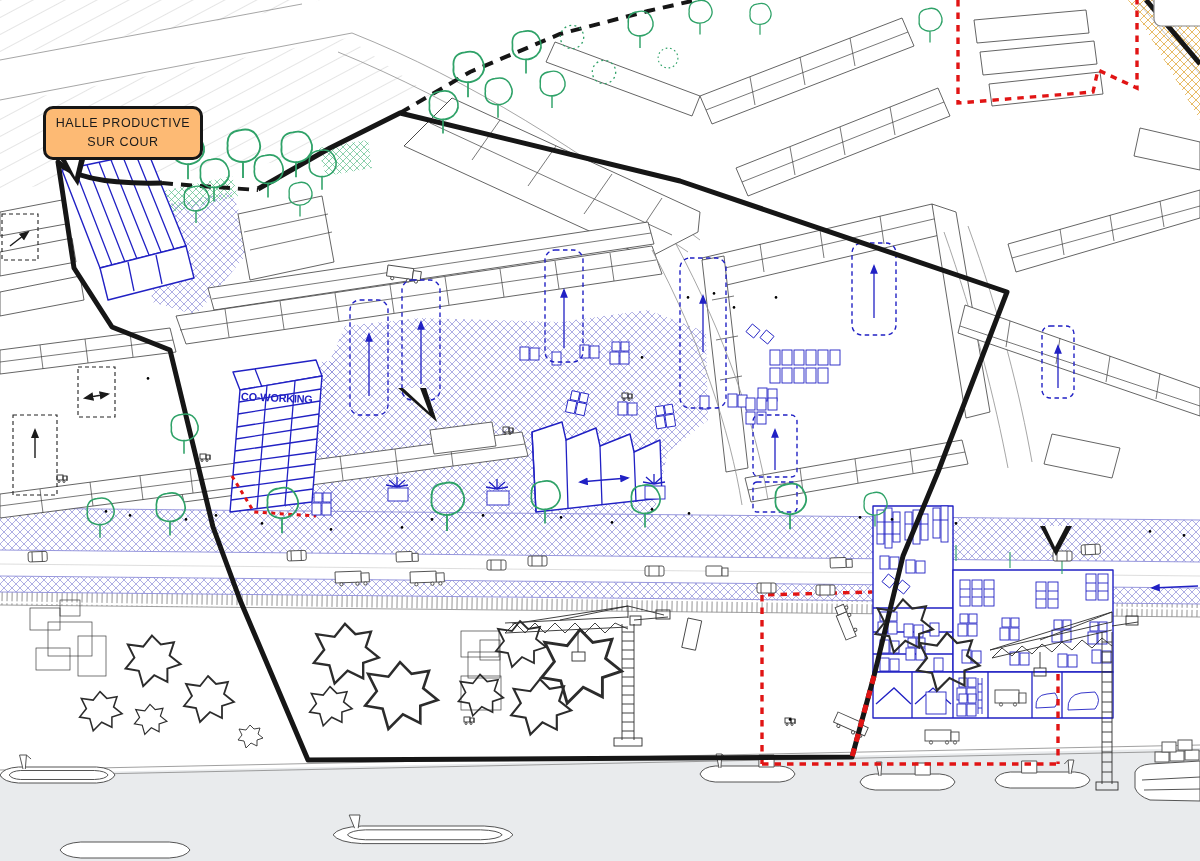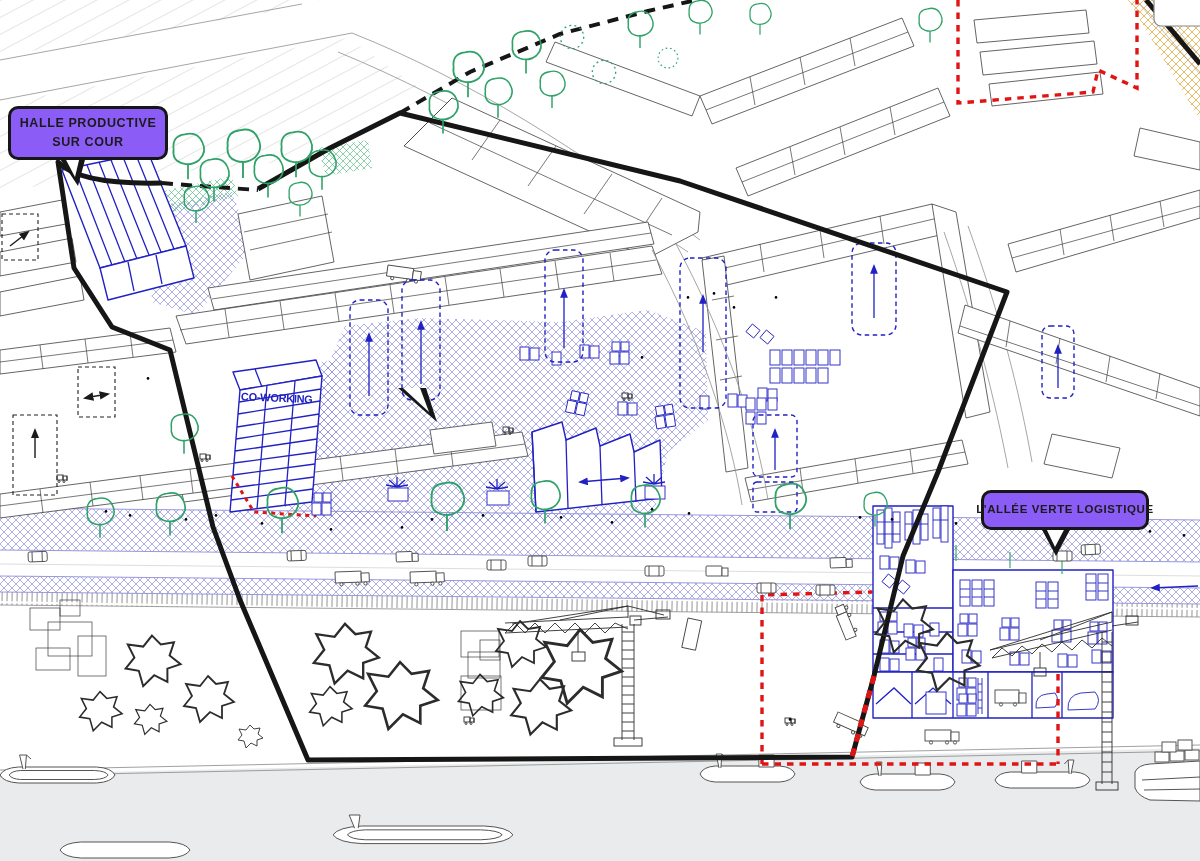--- a/index.html
+++ b/index.html
@@ -34,24 +34,24 @@
   .rdot{fill:none;stroke:var(--alert-red);stroke-width:3;stroke-dasharray:4 4.5;}
   .rover{fill:none;stroke:var(--alert-red);stroke-width:5;stroke-dasharray:8 7;}
   .grn{fill:none;stroke:var(--tree-green);stroke-width:1.1;}
   .grnd{fill:none;stroke:var(--tree-green);stroke-width:1;stroke-dasharray:1.5 2.5;}
   .blk{fill:none;stroke:#2c2c2c;stroke-width:.9;}
   .veh{fill:#fff;stroke:#444;stroke-width:.9;}
   .boat{fill:#fff;stroke:#555;stroke-width:1;}
   .riv{fill:var(--river-gray);}
 
   
-  .bubble{position:absolute;background:#8b5cf6;border:3.5px solid var(--boundary-black);
+  .bubble{position:absolute;background:#fdba74;border:3.5px solid var(--boundary-black);
           border-radius:10px;display:flex;align-items:center;justify-content:center;
-          text-align:center;font-weight:700;color:#1b1b1b;letter-spacing:.6px;
-          line-height:1.55;padding:2px 6px;box-sizing:border-box;}
+          text-align:center;font-weight:400;color:#1b1b1b;letter-spacing:.6px;
+          line-height:1.55;padding:2px 6px;box-sizing:border-box;margin-left:35px;}
   #bubble-halle{left:8px;top:106px;width:160px;height:54px;font-size:12.5px;}
   #bubble-coeurs{left:358px;top:338px;width:148px;height:54px;font-size:12.5px;}
   #bubble-allee{left:981px;top:490px;width:168px;height:40px;font-size:11.5px;white-space:nowrap;}
   .coworking-label{position:absolute;left:241px;top:392px;width:84px;color:var(--project-blue);
           font-size:11px;font-weight:700;letter-spacing:-.3px;transform:rotate(2.5deg);
           white-space:nowrap;}
 </style>
 </head>
 <body>
 
@@ -585,15 +585,14 @@
     <polygon points="58,156 86,156 78,186" fill="var(--boundary-black)"></polygon>
     <polygon points="64,156 80,156 75,177" fill="#fff"></polygon>
     <polygon points="398,388 426,388 437,422" fill="var(--boundary-black)"></polygon>
     <polygon points="403,388 420,388 429,412" fill="#fff"></polygon>
     <polygon points="1040,526 1072,526 1056,556" fill="var(--boundary-black)"></polygon>
     <polygon points="1045,526 1066,526 1055,547" fill="#fff"></polygon>
   </g>
 </svg>
 
 <div class="bubble" id="bubble-halle">HALLE PRODUCTIVE SUR COUR</div>
-<div class="bubble" id="bubble-allee">L'ALLÉE VERTE LOGISTIQUE</div>
 <div class="coworking-label">CO-WORKING</div>
 </div>
 
 </body></html>

